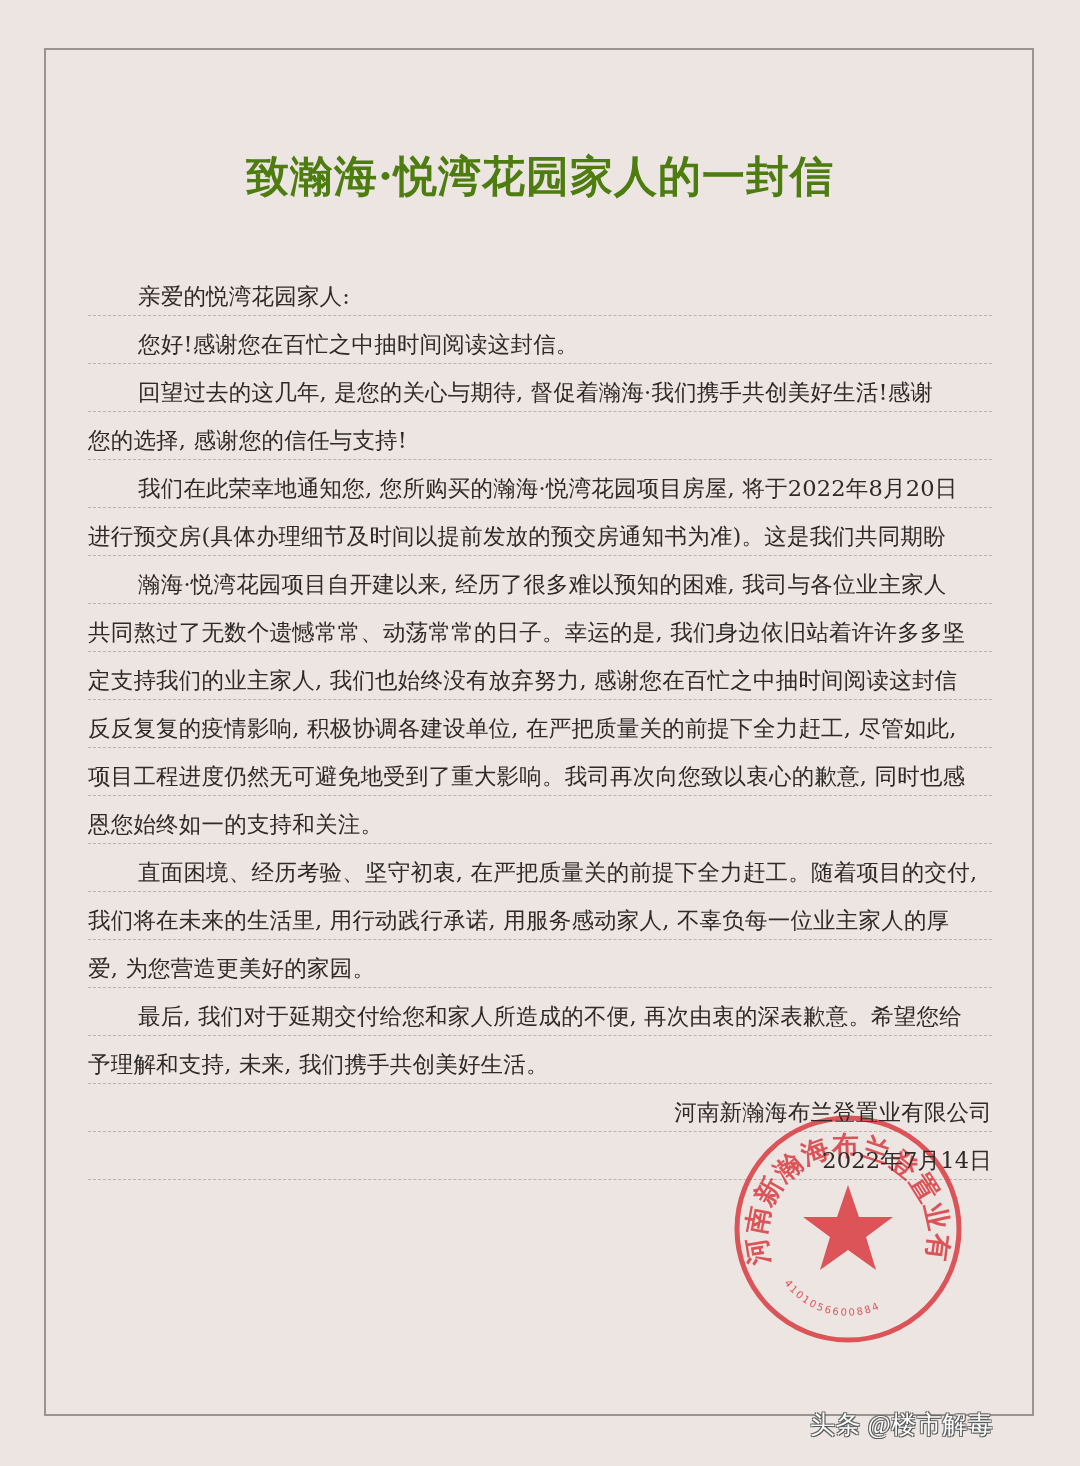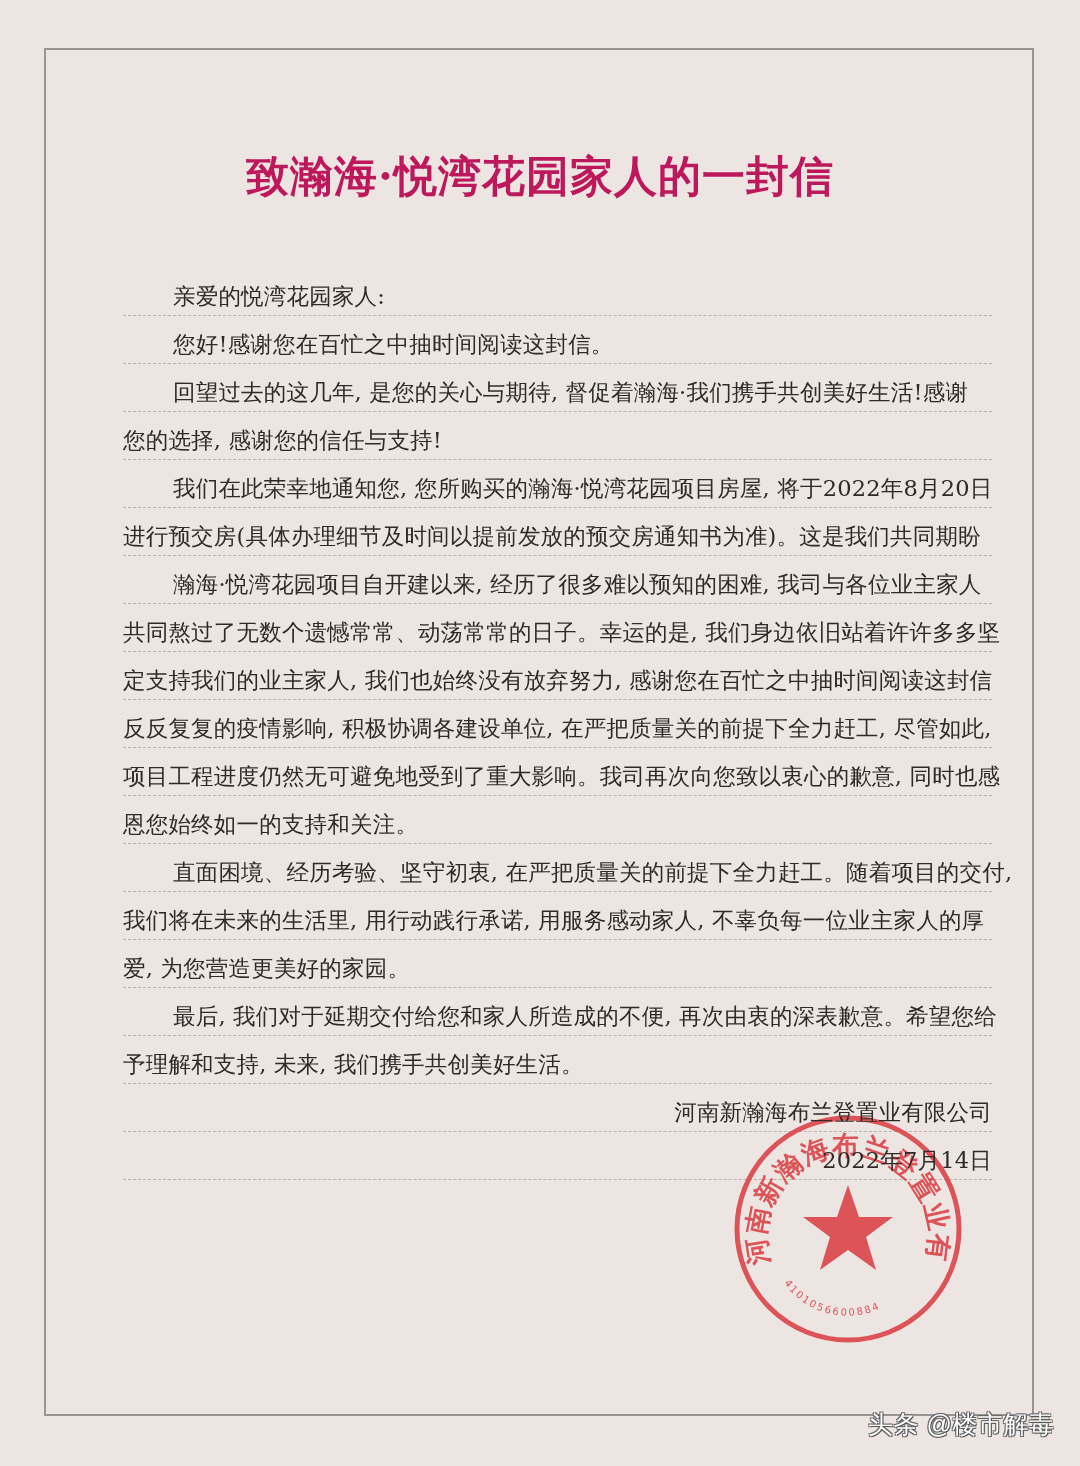--- a/index.html
+++ b/index.html
@@ -12,43 +12,42 @@
     }
     .frame {
       position: absolute; left: 44px; top: 48px;
       width: 990px; height: 1368px;
       border: 2px solid #9a9391;
       box-sizing: border-box;
     }
     .title {
       position: absolute; left: 0; top: 148px; width: 1080px;
       text-align: center; font-size: 43px; font-weight: bold;
-      letter-spacing: 1px; color: #be185d;
+      letter-spacing: 1px; color: #4d7c0f;
     }
     .lines { position: absolute; left: 88px; top: 268px; width: 904px; }
     .line {
       position: relative; height: 48px;
       border-bottom: 1.5px dashed #b9b2af;
       box-sizing: border-box;
       font-size: 22.5px; line-height: 48px;
       white-space: nowrap; overflow: visible;
       letter-spacing: 0.2px;
-      margin-left: 35px;
     }
     .line.indent { padding-left: 50px; }
     .line.right { text-align: right; }
     .line span { position: relative; top: 4px; }
     .stamp {
       position: absolute; left: 732px; top: 1113px;
       width: 232px; height: 232px;
       opacity: 0.82; pointer-events: none;
     }
     .watermark {
-      position: absolute; left: 868px; top: 1408px;
-      font-family: Liberation Sans, sans-serif;
+      position: absolute; left: 810px; top: 1408px;
+      font-family: Liberation Serif, serif;
       font-size: 25px; color: #ffffff;
       text-shadow: 1px 1px 0 #555, -1px -1px 0 #666, 1px -1px 0 #666, -1px 1px 0 #666;
       letter-spacing: 0.5px;
     }
     .sig { position: relative; z-index: 2; }
   </style>
 </head>
 <body>
 
 <div class="frame"></div>

